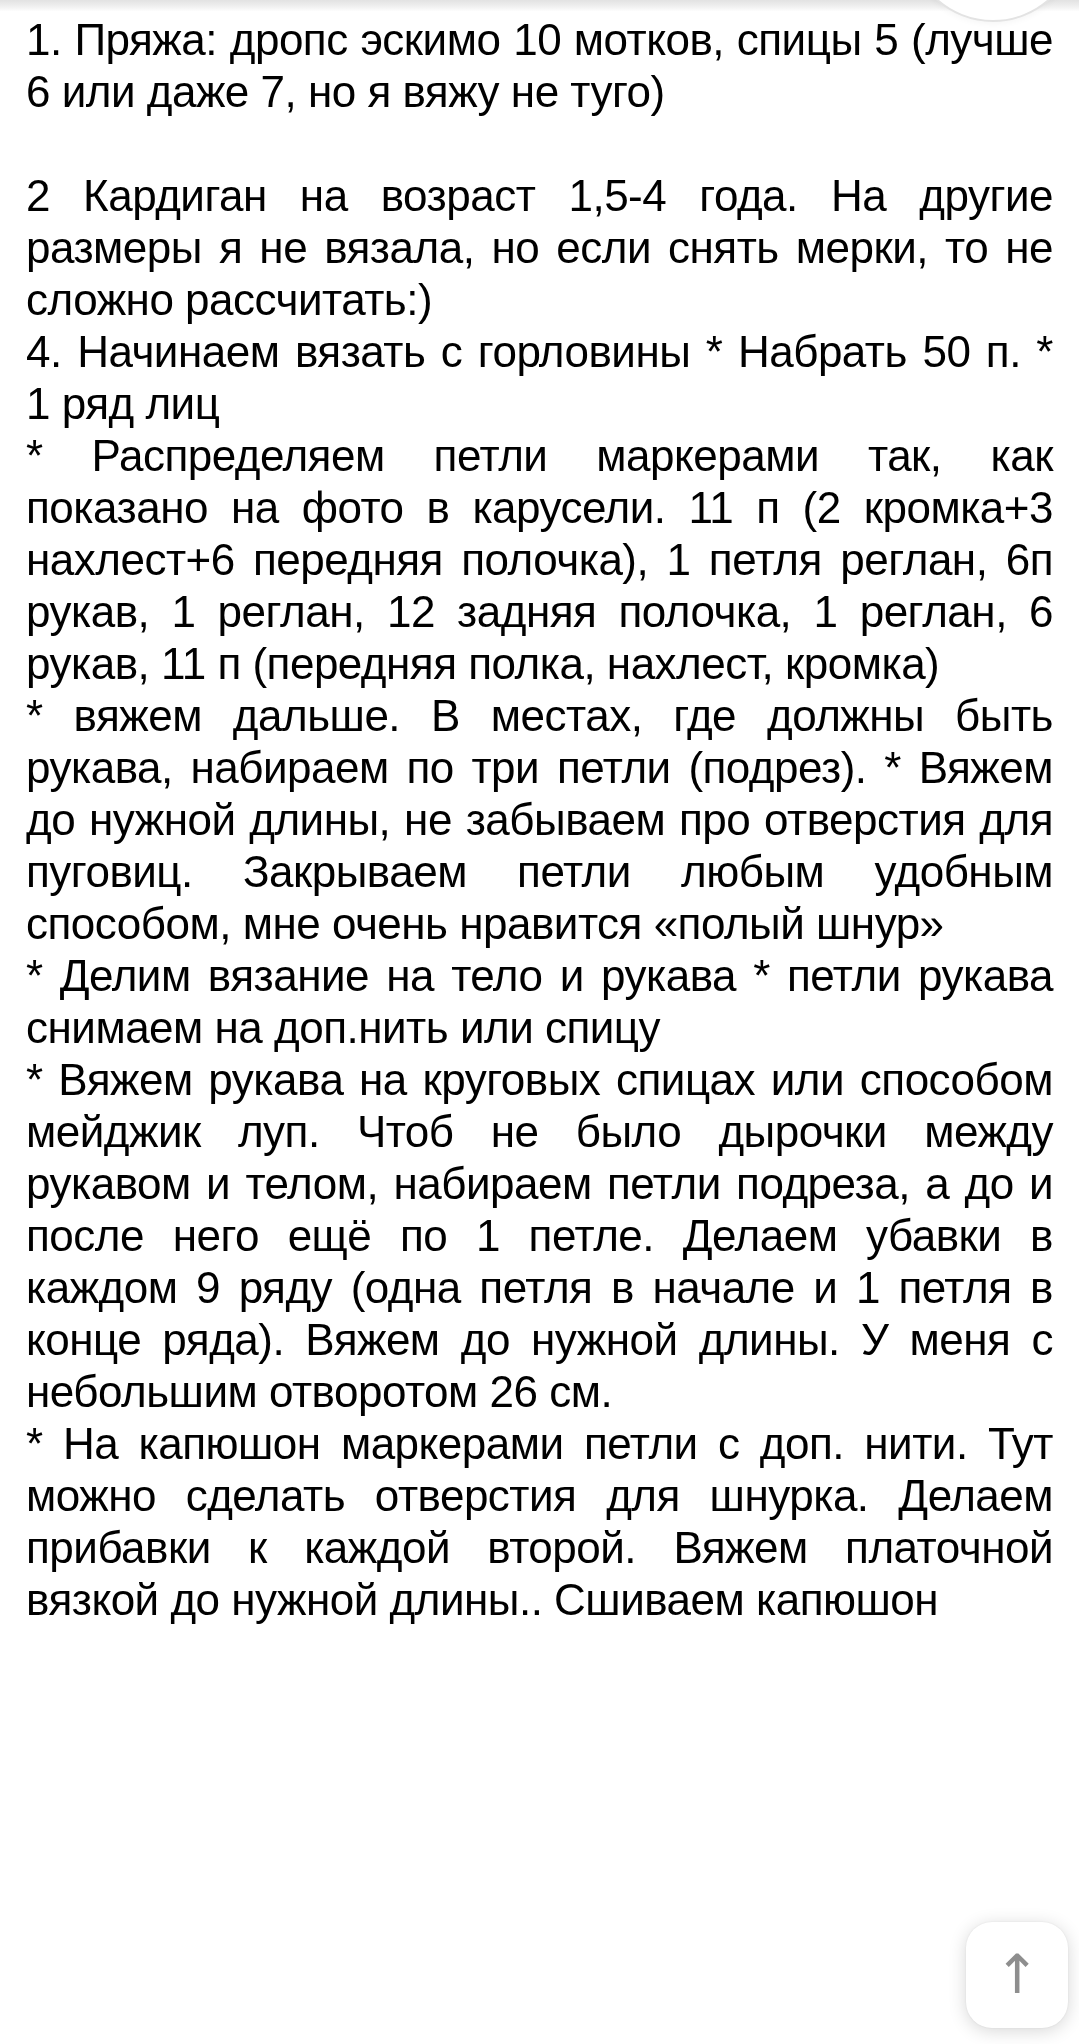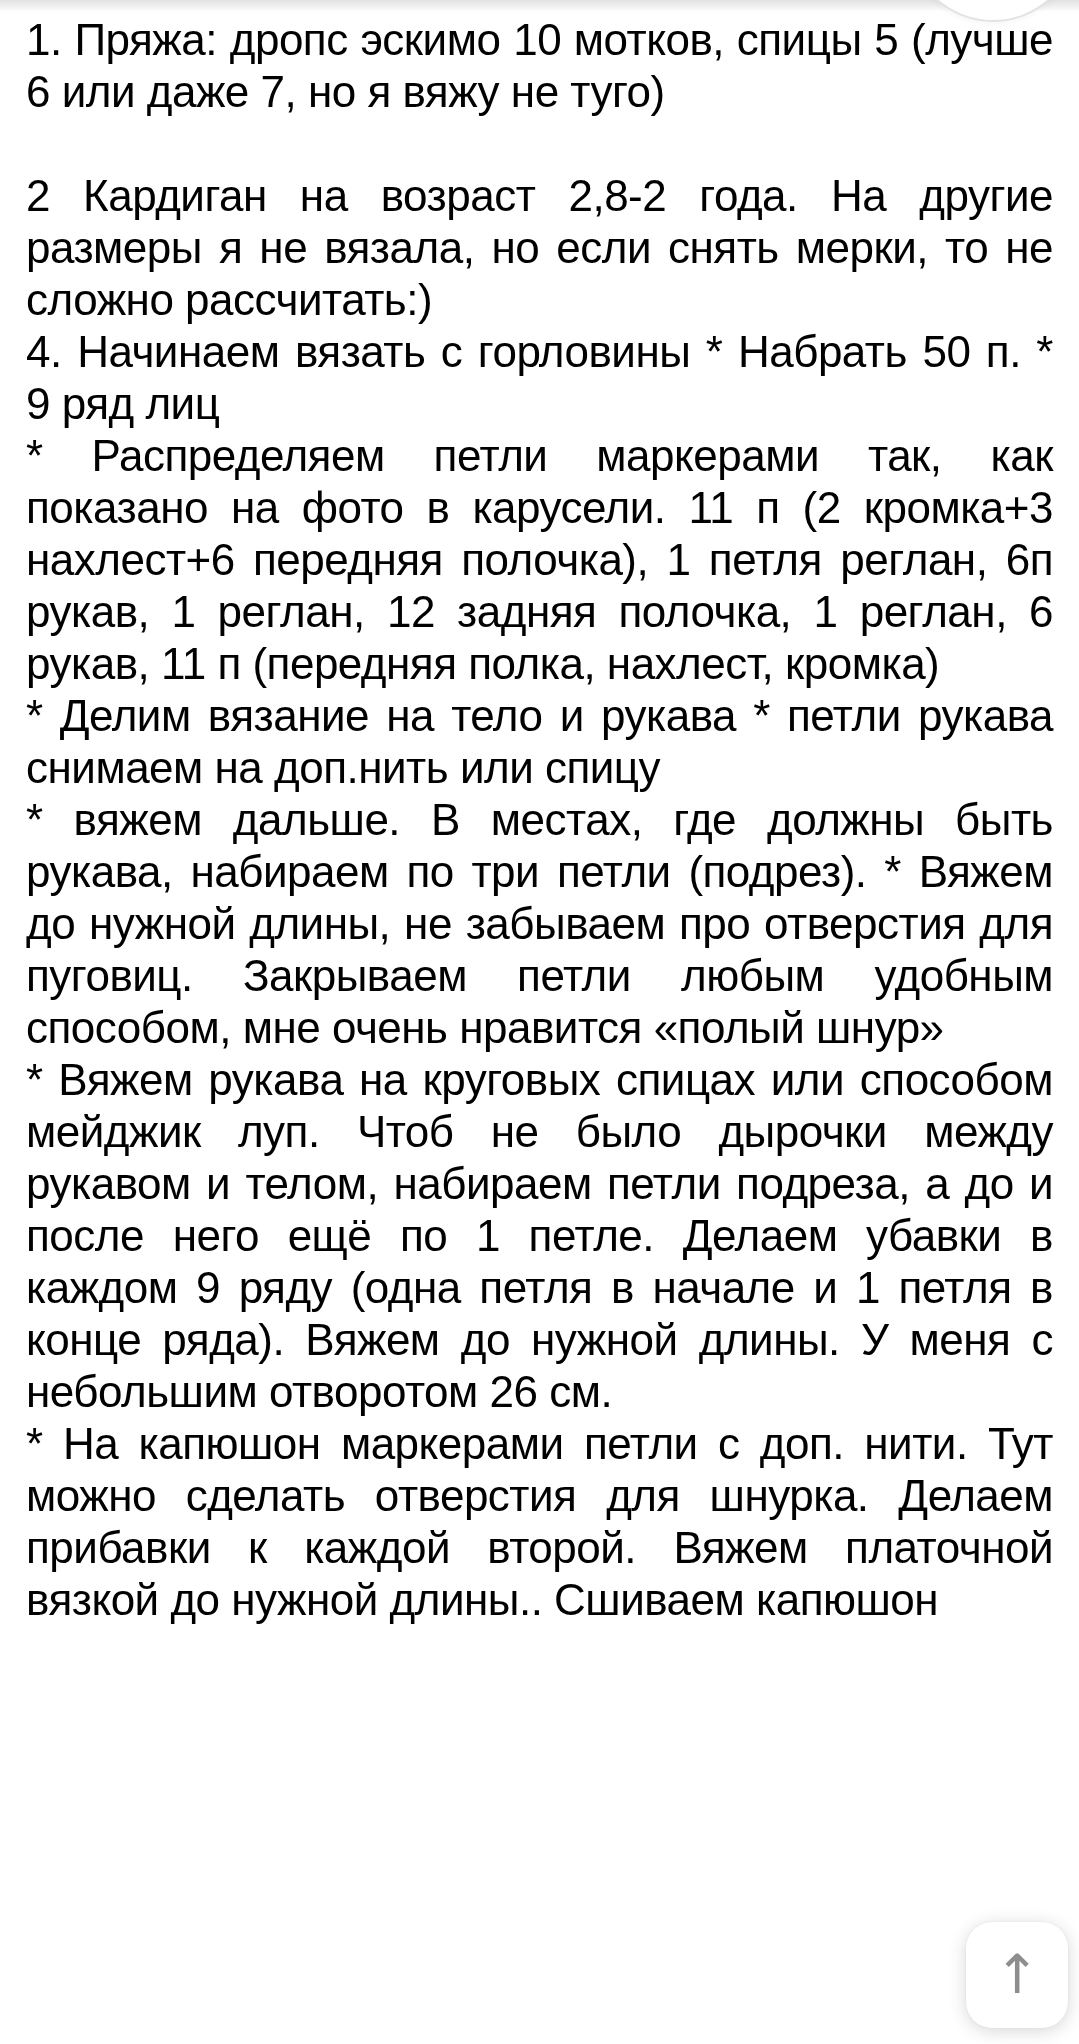--- a/index.html
+++ b/index.html
@@ -69,24 +69,24 @@
 </style>
 </head>
 <body>
 
 <div class="top-strip"></div>
 
 <div class="partial-circle"></div>
 
 <main class="text-wrap">
     <p class="gap">1. Пряжа: дропс эскимо 10 мотков, спицы 5 (лучше 6 или даже 7, но я вяжу не туго)</p>
-    <p>2 Кардиган на возраст 2,8-2 года. На другие размеры я не вязала, но если снять мерки, то не сложно рассчитать:)</p>
-    <p>4. Начинаем вязать с горловины * Набрать 50 п. * 9 ряд лиц</p>
+    <p>2 Кардиган на возраст 1,5-4 года. На другие размеры я не вязала, но если снять мерки, то не сложно рассчитать:)</p>
+    <p>4. Начинаем вязать с горловины * Набрать 50 п. * 1 ряд лиц</p>
     <p>* Распределяем петли маркерами так, как показано на фото в карусели. 11 п (2 кромка+3 нахлест+6 передняя полочка), 1 петля реглан, 6п рукав, 1 реглан, 12 задняя полочка, 1 реглан, 6 рукав, 11 п (передняя полка, нахлест, кромка)</p>
+    <p>* вяжем дальше. В местах, где должны быть рукава, набираем по три петли (подрез). * Вяжем до нужной длины, не забываем про отверстия для пуговиц. Закрываем петли любым удобным способом, мне очень нравится «полый шнур»</p>
     <p>* Делим вязание на тело и рукава * петли рукава снимаем на доп.нить или спицу</p>
-    <p>* вяжем дальше. В местах, где должны быть рукава, набираем по три петли (подрез). * Вяжем до нужной длины, не забываем про отверстия для пуговиц. Закрываем петли любым удобным способом, мне очень нравится «полый шнур»</p>
     <p>* Вяжем рукава на круговых спицах или способом мейджик луп. Чтоб не было дырочки между рукавом и телом, набираем петли подреза, а до и после него ещё по 1 петле. Делаем убавки в каждом 9 ряду (одна петля в начале и 1 петля в конце ряда). Вяжем до нужной длины. У меня с небольшим отворотом 26 см.</p>
     <p>* На капюшон маркерами петли с доп. нити. Тут можно сделать отверстия для шнурка. Делаем прибавки к каждой второй. Вяжем платочной вязкой до нужной длины.. Сшиваем капюшон</p>
   </main>
 
 <div class="scroll-btn">
   <span class="arrow">↑</span>
 </div>
 
 </body></html>

